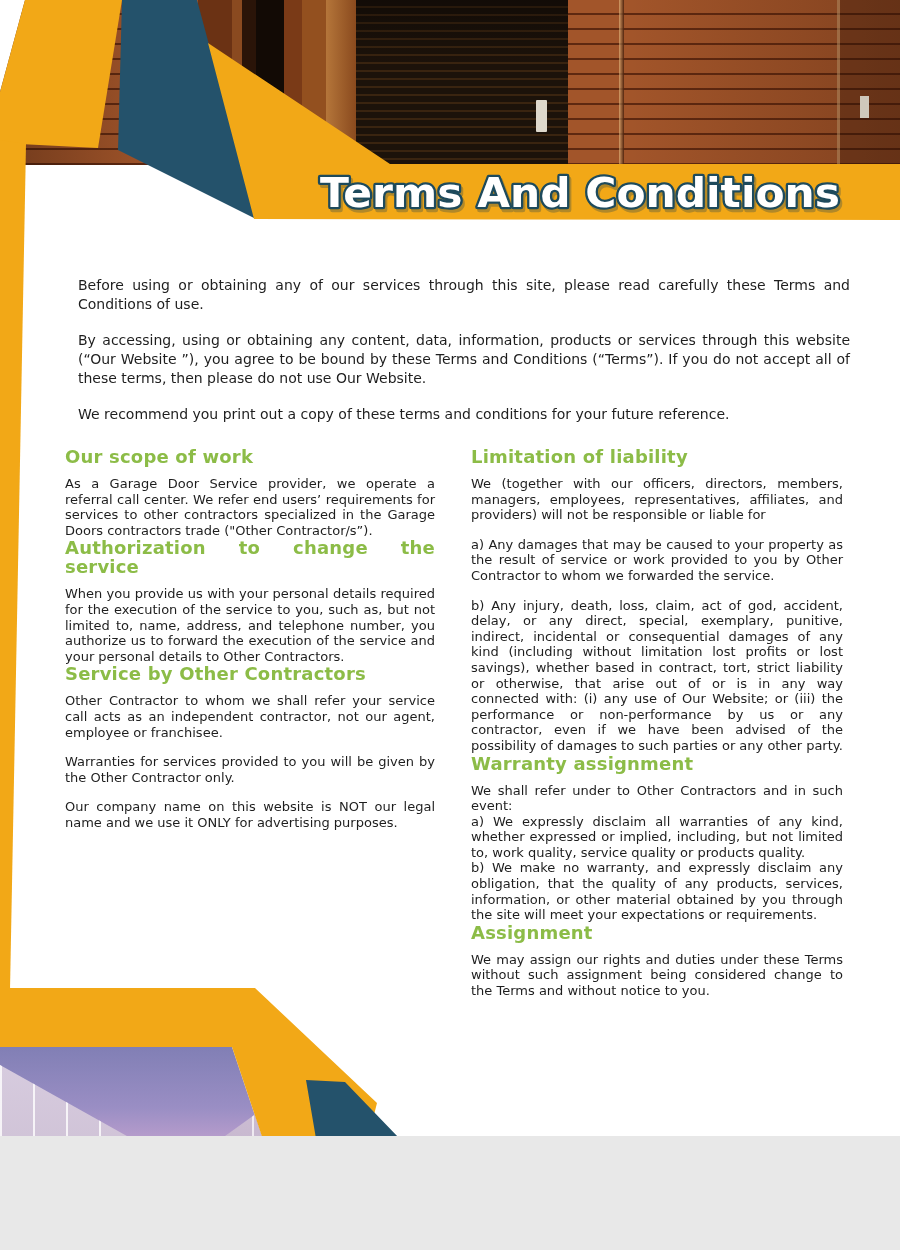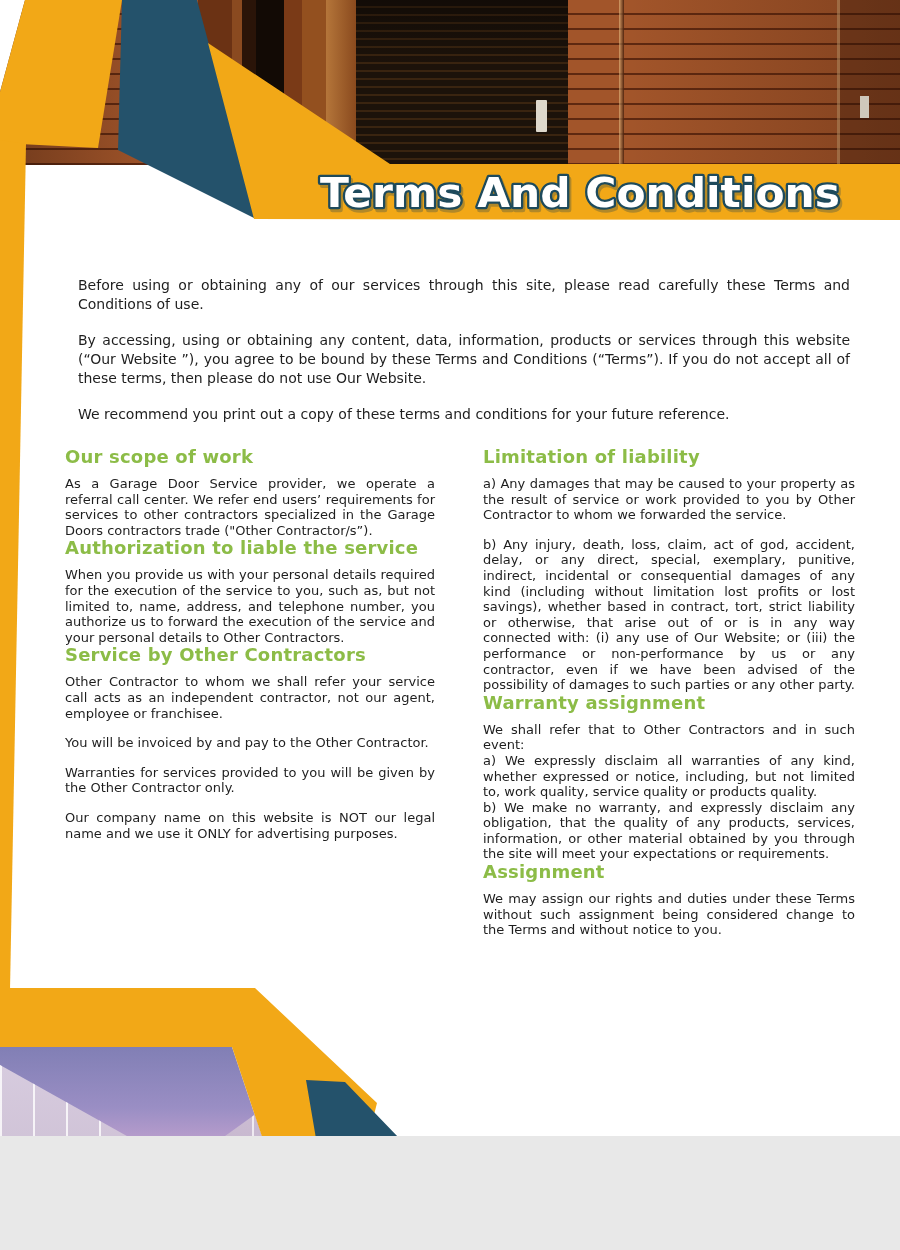--- a/index.html
+++ b/index.html
@@ -71,21 +71,21 @@
   
   #band-yellow-bottom{clip-path:polygon(0px 988px,255px 988px,377px 1103px,340px 1250px,300px 1250px,232px 1047px,0px 1047px);background:var(--yellow);}
   #band-teal-bottom{clip-path:polygon(306px 1080px,345px 1082px,480px 1222px,900px 1222px,900px 1250px,335px 1250px);background:var(--teal);}
   #wedge-yellow-right{clip-path:polygon(882px 1143px,900px 1212px,900px 1228px,871px 1228px);background:var(--yellow);}
 
   
   #intro{left:78px;top:276px;width:772px;color:var(--ink);font-size:14px;line-height:19px;text-align:justify;}
   #intro p{margin:0 0 17px 0;}
   .col{color:var(--ink);font-size:13px;line-height:15.6px;text-align:justify;}
   #col-left{left:65px;top:447px;width:370px;}
-  #col-right{left:471px;top:447px;width:372px;margin-left:12px;}
+  #col-right{left:471px;top:447px;width:372px;}
   .col h3{font-size:18px;line-height:19px;color:var(--green);margin:18px 0 10px 0;letter-spacing:.2px;}
   .col h3:first-child, .col .sec:first-child h3{margin-top:0;}
   .col p{margin:0 0 14px 0;}
   .col p.tight{margin:0;}
   .col p:last-child{margin-bottom:0;}
 
   #title-svg{left:275px;top:166px;width:610px;height:54px;filter:drop-shadow(2px 3px 0 rgba(26,62,78,.30));}
   #logo-svg{left:418px;top:1149px;width:464px;height:64px;filter:drop-shadow(2px 3px 0 rgba(23,56,70,.30));}
   svg text{font-family:"DejaVu Sans","Liberation Sans",sans-serif;font-weight:bold;}
 </style>
@@ -119,42 +119,42 @@
     <p>By accessing, using or obtaining any content, data, information, products or services through this website (“Our Website ”), you agree to be bound by these Terms and Conditions (“Terms”). If you do not accept all of these terms, then please do not use Our Website.</p>
     <p>We recommend you print out a copy of these terms and conditions for your future reference.</p>
   </div>
 
   <div id="col-left" class="abs col">
     <div class="sec">
       <h3>Our scope of work</h3>
       <p>As a Garage Door Service provider, we operate a referral call center. We refer end users’ requirements for services to other contractors specialized in the Garage Doors contractors trade ("Other Contractor/s”).</p>
     </div>
     <div class="sec">
-      <h3>Authorization to liable the service</h3>
+      <h3>Authorization to change the service</h3>
       <p>When you provide us with your personal details required for the execution of the service to you, such as, but not limited to, name, address, and telephone number, you authorize us to forward the execution of the service and your personal details to Other Contractors.</p>
     </div>
     <div class="sec">
       <h3>Service by Other Contractors</h3>
       <p>Other Contractor to whom we shall refer your service call acts as an independent contractor, not our agent, employee or franchisee.</p>
-      <p>You will be invoiced by and pay to the Other Contractor.</p>
       <p>Warranties for services provided to you will be given by the Other Contractor only.</p>
       <p>Our company name on this website is NOT our legal name and we use it ONLY for advertising purposes.</p>
     </div>
   </div>
 
   <div id="col-right" class="abs col">
     <div class="sec">
       <h3>Limitation of liability</h3>
+      <p>We (together with our officers, directors, members, managers, employees, representatives, affiliates, and providers) will not be responsible or liable for</p>
       <p>a) Any damages that may be caused to your property as the result of service or work provided to you by Other Contractor to whom we forwarded the service.</p>
       <p>b) Any injury, death, loss, claim, act of god, accident, delay, or any direct, special, exemplary, punitive, indirect, incidental or consequential damages of any kind (including without limitation lost profits or lost savings), whether based in contract, tort, strict liability or otherwise, that arise out of or is in any way connected with: (i) any use of Our Website; or (iii) the performance or non-performance by us or any contractor, even if we have been advised of the possibility of damages to such parties or any other party.</p>
     </div>
     <div class="sec">
       <h3>Warranty assignment</h3>
-      <p class="tight">We shall refer that to Other Contractors and in such event:</p>
-      <p class="tight">a) We expressly disclaim all warranties of any kind, whether expressed or notice, including, but not limited to, work quality, service quality or products quality.</p>
+      <p class="tight">We shall refer under to Other Contractors and in such event:</p>
+      <p class="tight">a) We expressly disclaim all warranties of any kind, whether expressed or implied, including, but not limited to, work quality, service quality or products quality.</p>
       <p class="tight">b) We make no warranty, and expressly disclaim any obligation, that the quality of any products, services, information, or other material obtained by you through the site will meet your expectations or requirements.</p>
     </div>
     <div class="sec">
       <h3>Assignment</h3>
       <p>We may assign our rights and duties under these Terms without such assignment being considered change to the Terms and without notice to you.</p>
     </div>
   </div>
 
   <div id="photo-bottom" class="abs">
     <div class="glow"></div>

